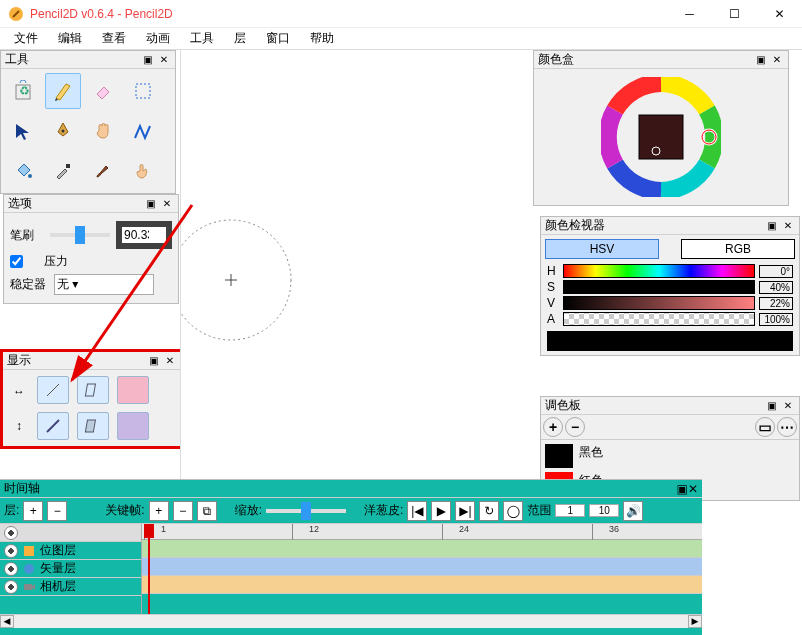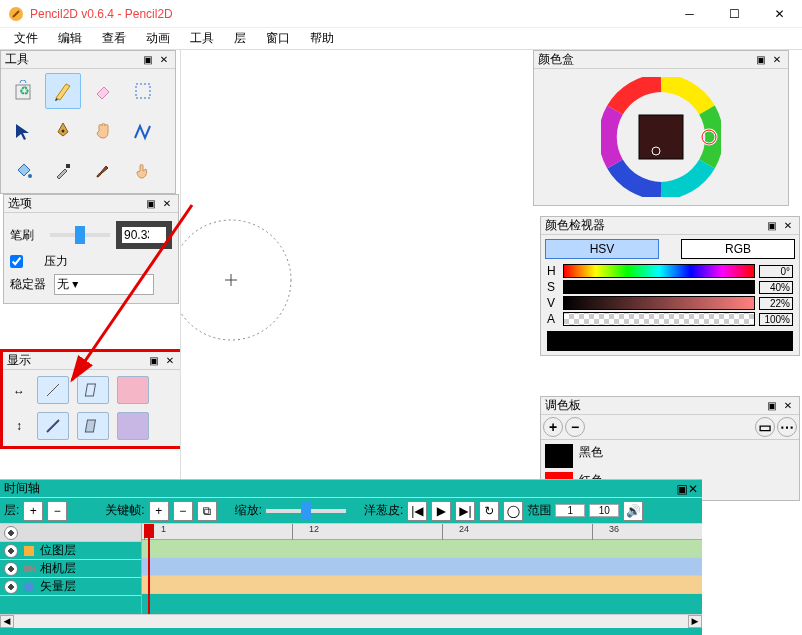--- a/index.html
+++ b/index.html
@@ -403,31 +403,31 @@
       <div class="tl-layer">
         <span class="eye"></span>
         <svg class="lk" viewBox="0 0 14 14">
             <rect x="2" y="2" width="10" height="10" fill="#f7b13c"></rect>
           </svg>
         <span>位图层</span>
       </div>
       <div class="tl-layer">
         <span class="eye"></span>
         <svg class="lk" viewBox="0 0 14 14">
-            <rect x="2" y="4" width="8" height="6" fill="#888"></rect>
-            <path d="M10 6l3-2v6l-3-2z" fill="#888"></path>
-          </svg>
-        <span>相机层</span>
+            <circle cx="7" cy="7" r="5" fill="#4a90d9"></circle>
+          </svg>
+        <span>矢量层</span>
       </div>
       <div class="tl-layer">
         <span class="eye"></span>
         <svg class="lk" viewBox="0 0 14 14">
-            <circle cx="7" cy="7" r="5" fill="#4a90d9"></circle>
-          </svg>
-        <span>矢量层</span>
+            <rect x="2" y="4" width="8" height="6" fill="#888"></rect>
+            <path d="M10 6l3-2v6l-3-2z" fill="#888"></path>
+          </svg>
+        <span>相机层</span>
       </div>
     </div>
     <div class="tl-tracks">
       <div class="ruler">
         <span class="tick" style="left:2px">1</span>
         <span class="tick" style="left:150px">12</span>
         <span class="tick" style="left:300px">24</span>
         <span class="tick" style="left:450px">36</span>
         <span class="tick" style="left:600px">48</span>
       </div>

